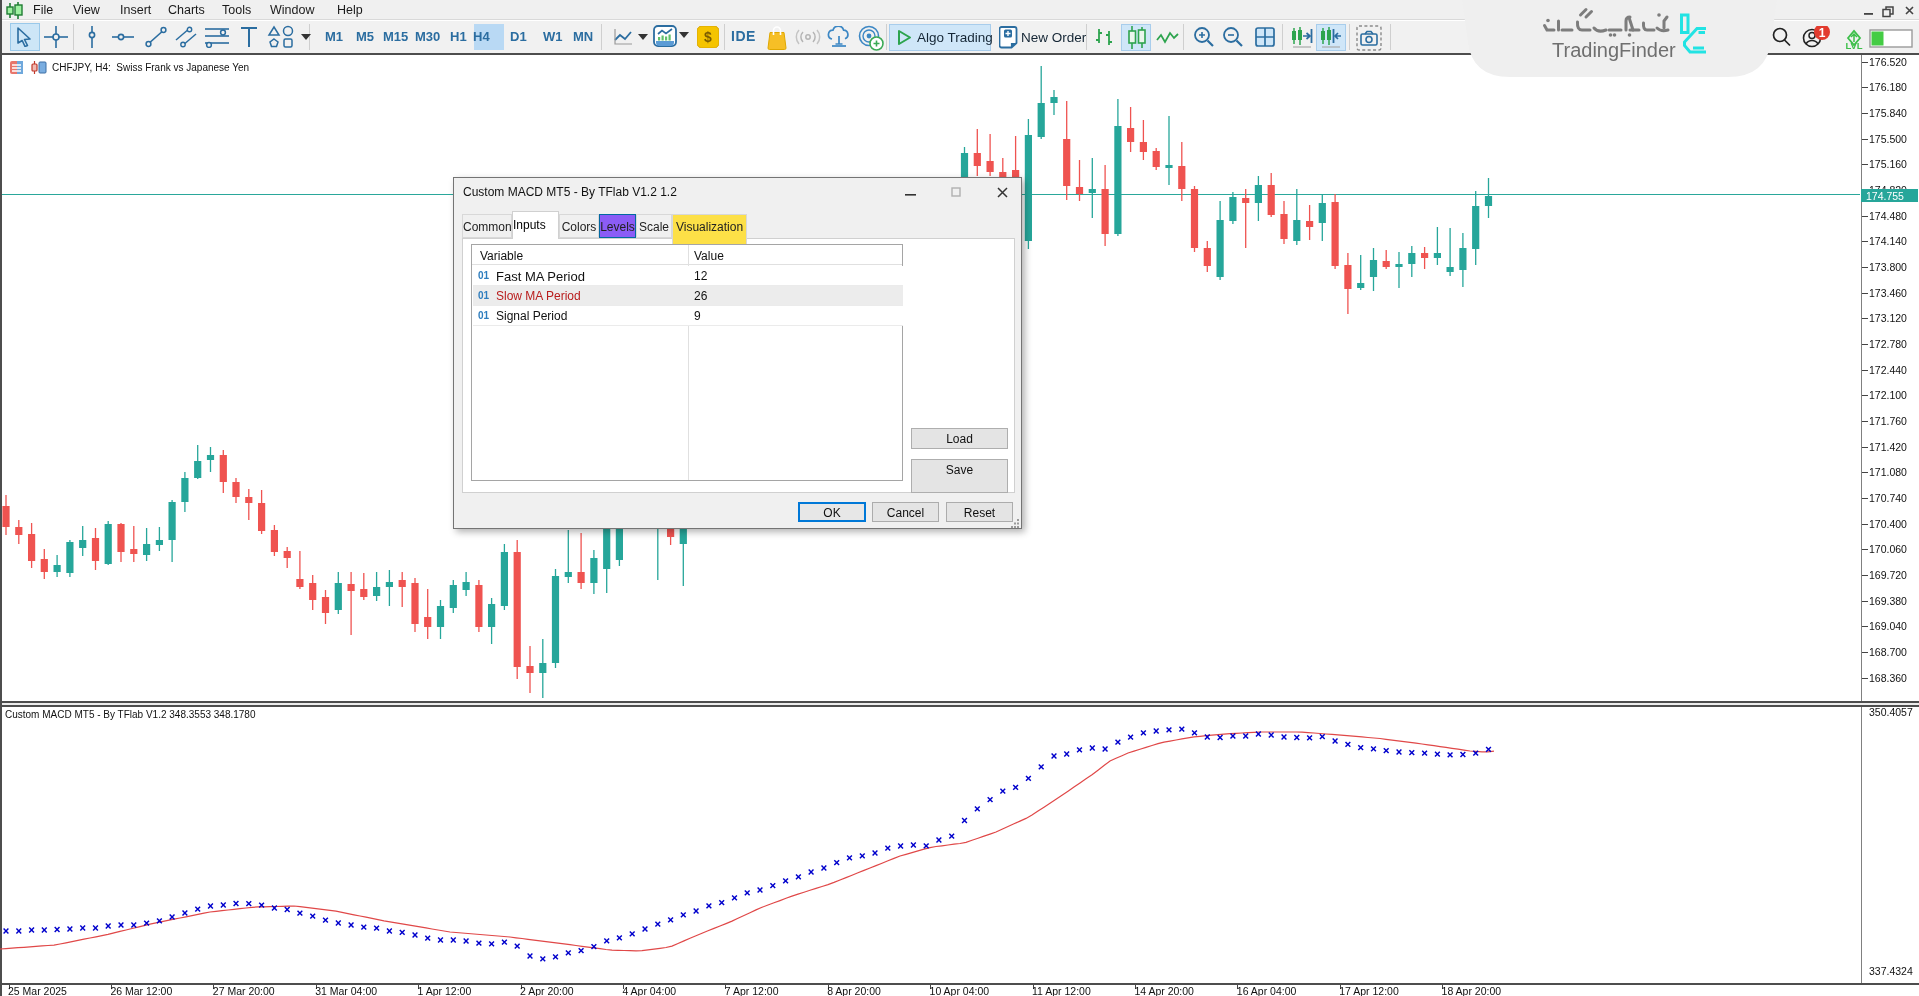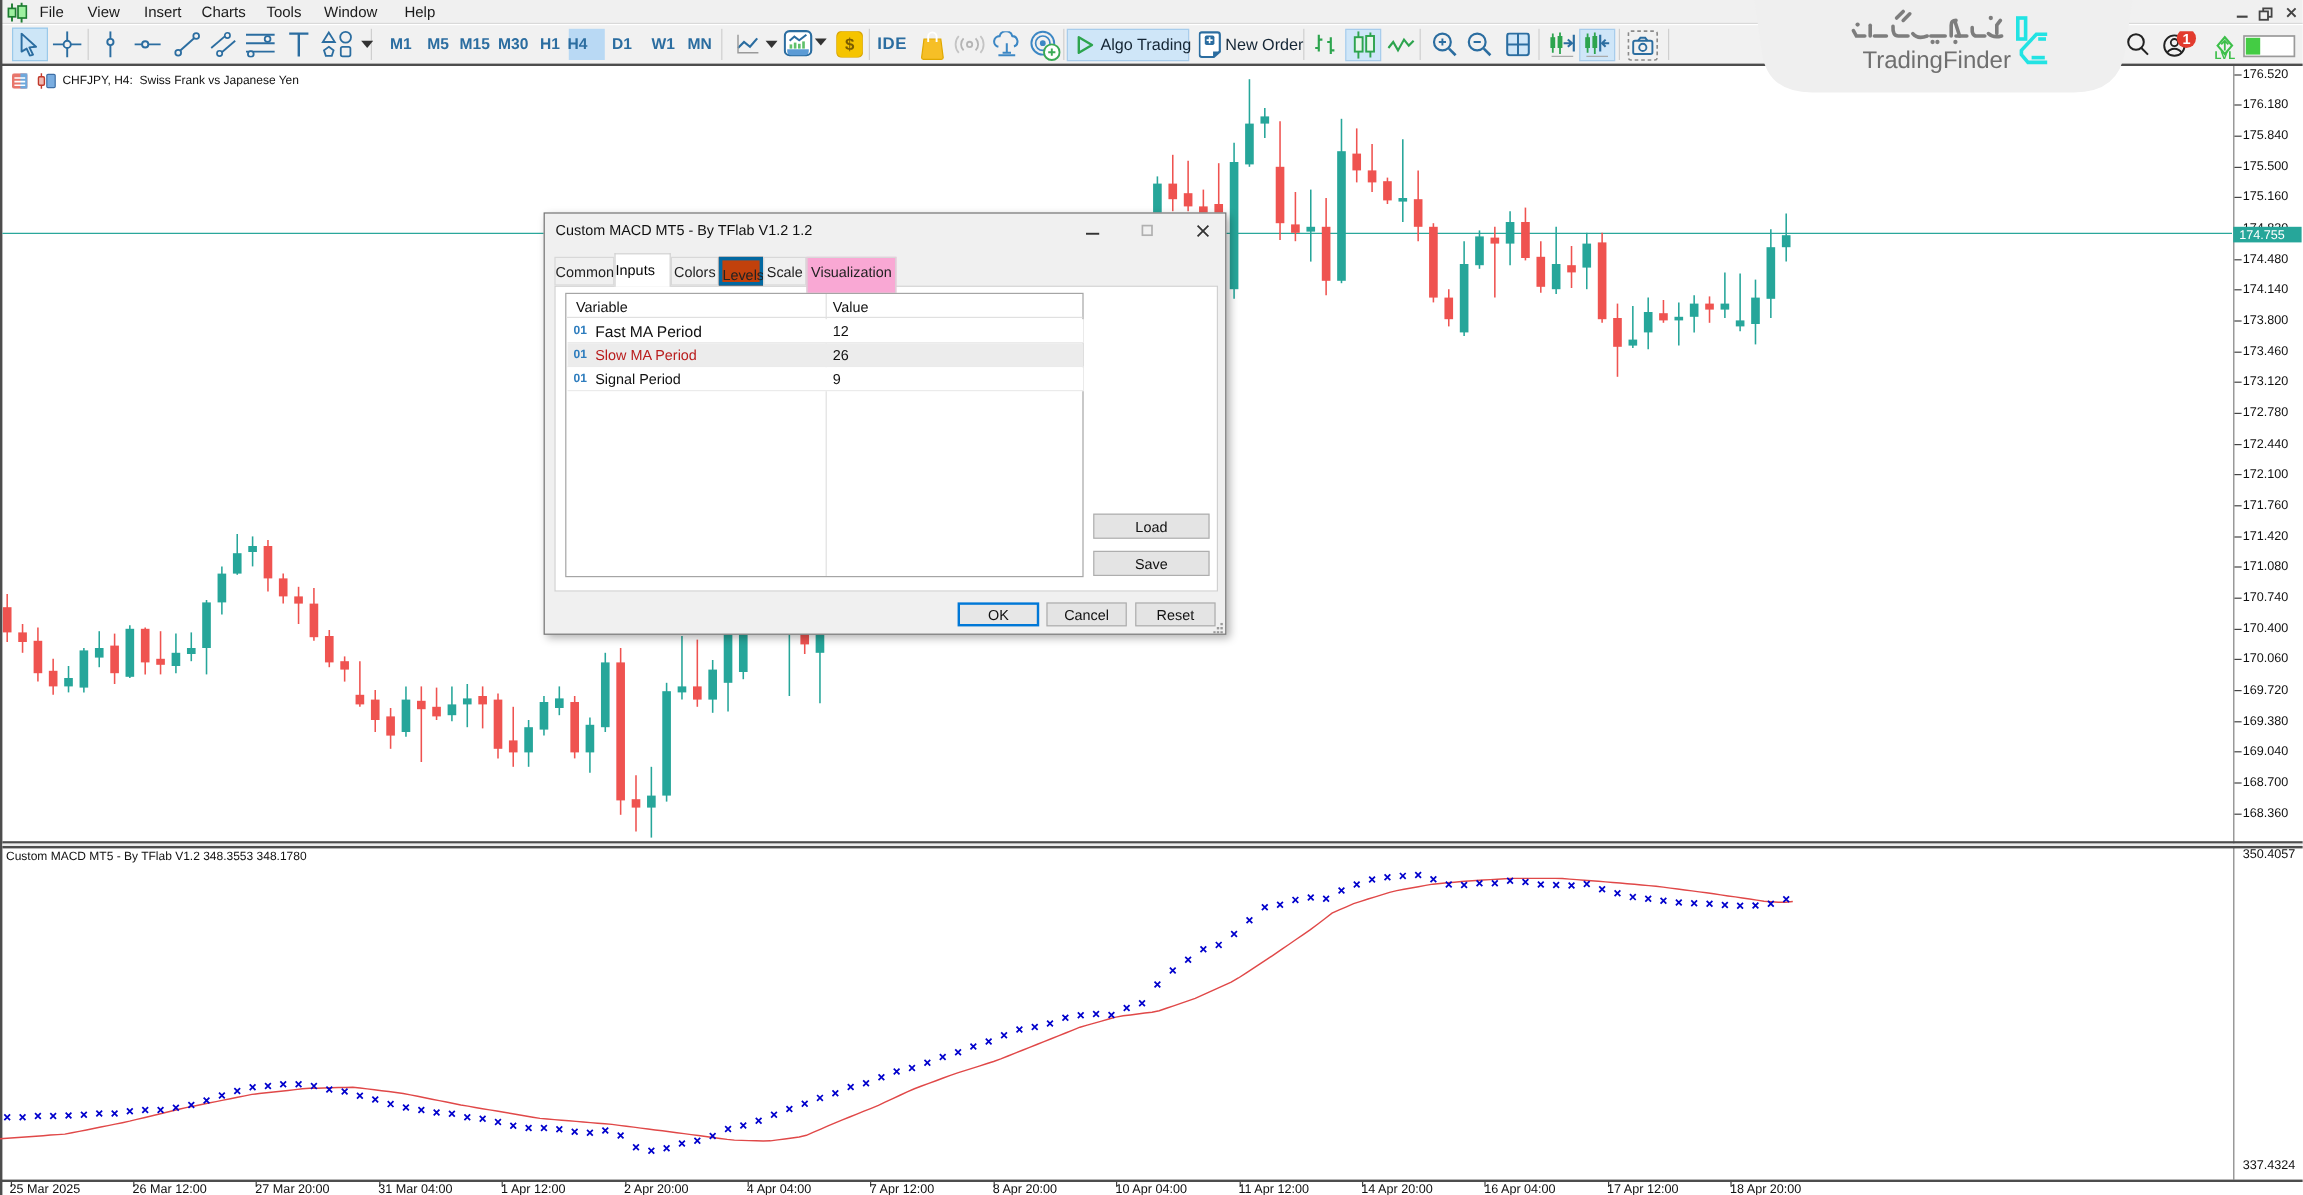--- a/index.html
+++ b/index.html
@@ -684,23 +684,23 @@
     <div class="abs" style="left:9px;top:7px;font-size:12px;color:#111">Custom MACD MT5 - By TFlab V1.2 1.2</div>
     <svg class="abs" style="left:444px;top:8px" width="120" height="14">
 <rect x="7" y="8" width="11" height="1.6" fill="#333"></rect>
 <rect x="54" y="2" width="8" height="8" fill="none" stroke="#b0b0b0" stroke-width="1.4"></rect>
 <path d="M100 2 L109 11 M109 2 L100 11" stroke="#333" stroke-width="1.5"></path>
     </svg>
     <div class="abs" style="left:8px;top:60px;width:553px;height:255px;background:#fff;border:1px solid #d0d0d0"></div>
     <div class="abs" style="left:8px;top:36px;width:50px;height:24px;background:#f0f0f0;border:1px solid #d8d8d8;text-align:left;font-size:12px;padding-top:5px;color:#222">Common</div>
     <div class="abs" style="left:58px;top:33px;width:47px;height:28px;background:#fff;border:1px solid #d0d0d0;border-bottom:none;z-index:3;text-align:left;font-size:12px;padding-top:6px">Inputs</div>
     <div class="abs" style="left:105px;top:36px;width:40px;height:24px;background:#f0f0f0;border:1px solid #d8d8d8;text-align:center;font-size:12px;padding-top:5px;color:#222">Colors</div>
-    <div class="abs" style="left:145px;top:36px;width:37px;height:24px;background:#c2410c;border:3px solid #0369a1;text-align:center;font-size:12px;padding-top:5px;color:#222">Levels</div>
+    <div class="abs" style="left:145px;top:36px;width:37px;height:24px;background:#8b5cf6;border:1px solid #0369a1;text-align:center;font-size:12px;padding-top:5px;color:#222">Levels</div>
     <div class="abs" style="left:182px;top:36px;width:36px;height:24px;background:#f0f0f0;border:1px solid #d8d8d8;text-align:center;font-size:12px;padding-top:5px;color:#222">Scale</div>
-    <div class="abs" style="left:218px;top:36px;width:75px;height:39px;background:#f9a8d4;border:1px solid #d8d8d8;text-align:center;font-size:12px;padding-top:5px;color:#222">Visualization</div>
+    <div class="abs" style="left:218px;top:36px;width:75px;height:39px;background:#fde047;border:1px solid #d8d8d8;text-align:center;font-size:12px;padding-top:5px;color:#222">Visualization</div>
     <div class="abs" style="left:17px;top:66px;width:432px;height:237px;background:#fff;border:1px solid #a5a5a5">
       <div class="abs" style="left:0;top:0;width:430px;height:20px;border-bottom:1px solid #e0e0e0"></div>
       <div class="abs" style="left:216px;top:0;width:1px;height:235px;background:#e0e0e0"></div>
       <div class="abs" style="left:8px;top:4px;font-size:12px;color:#111">Variable</div>
       <div class="abs" style="left:222px;top:4px;font-size:12px;color:#111">Value</div>
       <div class="abs" style="left:1px;top:21px;width:430px;height:20px;background:#fff;border-bottom:1px solid #ebebeb">
         <span class="abs" style="left:5px;top:4px;font-size:10px;font-weight:bold;color:#2e7dbe">01</span>
         <span class="abs" style="left:23px;top:3px;font-size:13px;color:#111">Fast MA Period</span>
         <span class="abs" style="left:221px;top:3px;font-size:12px;color:#111">12</span>
       </div>
@@ -709,21 +709,21 @@
         <span class="abs" style="left:23px;top:3px;font-size:12px;color:#b91c1c">Slow MA Period</span>
         <span class="abs" style="left:221px;top:3px;font-size:12px;color:#111">26</span>
       </div>
       <div class="abs" style="left:1px;top:61px;width:430px;height:20px;background:#fff;border-bottom:1px solid #ebebeb">
         <span class="abs" style="left:5px;top:4px;font-size:10px;font-weight:bold;color:#2e7dbe">01</span>
         <span class="abs" style="left:23px;top:3px;font-size:12px;color:#111">Signal Period</span>
         <span class="abs" style="left:221px;top:3px;font-size:12px;color:#111">9</span>
       </div>
     </div>
     <div class="abs" style="left:457px;top:250px;width:97px;height:21px;background:#e4e4e4;border:1px solid #aeaeae;text-align:center;font-size:12px;padding-top:3px;color:#111">Load</div>
-    <div class="abs" style="left:457px;top:281px;width:97px;height:21px;background:#e4e4e4;border:1px solid #aeaeae;text-align:center;font-size:12px;padding-top:3px;color:#111">Save</div>
+    <div class="abs" style="left:457px;top:281px;width:97px;height:34px;background:#e4e4e4;border:1px solid #aeaeae;text-align:center;font-size:12px;padding-top:3px;color:#111">Save</div>
     <div class="abs" style="left:344px;top:324px;width:68px;height:20px;background:#e7e7e7;border:2px solid #0078d7;text-align:center;font-size:12px;padding-top:2px;color:#111">OK</div>
     <div class="abs" style="left:418px;top:324px;width:67px;height:20px;background:#e4e4e4;border:1px solid #acacac;text-align:center;font-size:12px;padding-top:3px;color:#111">Cancel</div>
     <div class="abs" style="left:492px;top:324px;width:67px;height:20px;background:#e4e4e4;border:1px solid #acacac;text-align:center;font-size:12px;padding-top:3px;color:#111">Reset</div>
     <svg class="abs" style="left:557px;top:341px" width="9" height="9">
 <rect x="6" y="0" width="2" height="2" fill="#9a9a9a"></rect>
       <rect x="6" y="3.5" width="2" height="2" fill="#9a9a9a"></rect>
       <rect x="3" y="3.5" width="2" height="2" fill="#9a9a9a"></rect>
 <rect x="6" y="7" width="2" height="2" fill="#9a9a9a"></rect>
       <rect x="3" y="7" width="2" height="2" fill="#9a9a9a"></rect>
       <rect x="0" y="7" width="2" height="2" fill="#9a9a9a"></rect>

